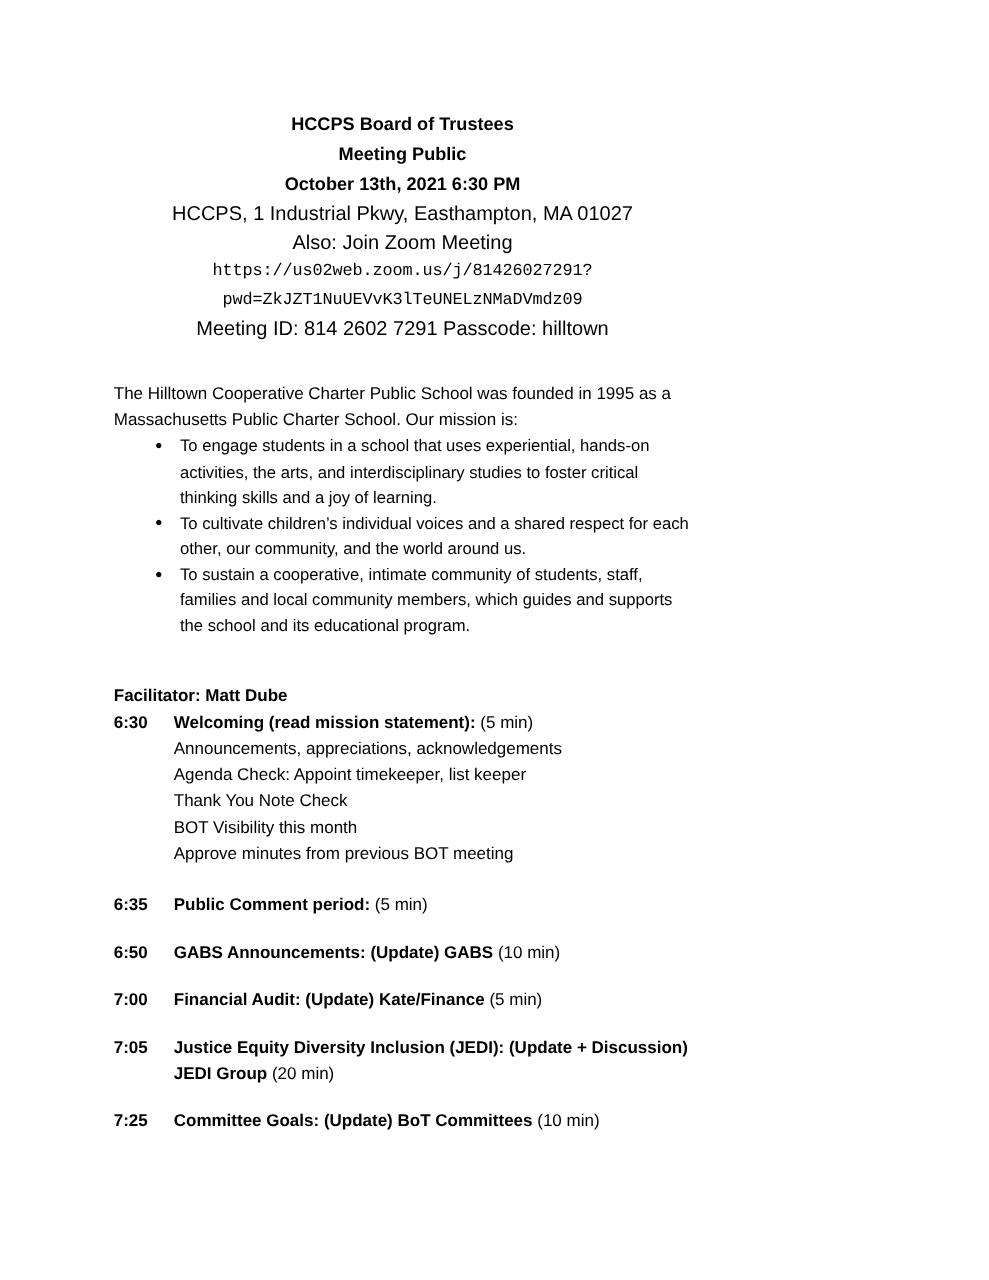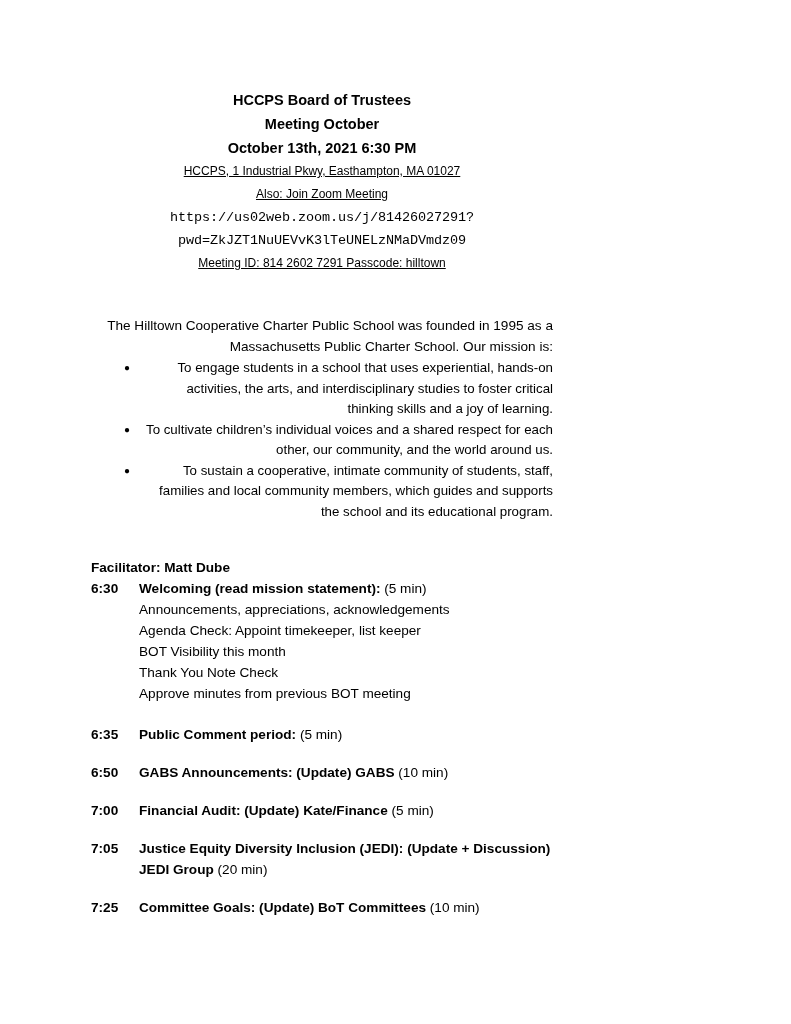--- a/index.html
+++ b/index.html
@@ -26,35 +26,33 @@
     text-align: center;
   }
   .head-line {
     font-size: 14.5px;
     line-height: 24px;
   }
   .head-line.b {
     font-weight: bold;
   }
   .subhead {
-    font-size: 12px;
+    font-size: 16px;
     line-height: 23px;
-    text-decoration: underline;
   }
   .zoom-link {
     font-size: 13.5px;
     line-height: 23px;
     letter-spacing: -0.1px;
     font-family: Liberation Mono, monospace;
   }
   .mission-block {
-    margin-top: 40px;
+    margin-top: 29px;
     font-size: 13.6px;
     line-height: 21px;
-    text-align: right;
   }
   ul.mission-list {
     margin: 1px 0 0 0;
     padding-left: 53px;
     list-style: none;
   }
   ul.mission-list li {
     position: relative;
     font-size: 13.3px;
     line-height: 20.5px;
@@ -107,21 +105,21 @@
     display: block;
   }
 </style>
 </head>
 <body>
 
 <div class="page">
 
   <div class="center">
     <div class="head-line b">HCCPS Board of Trustees</div>
-    <div class="head-line b">Meeting October</div>
+    <div class="head-line b">Meeting Public</div>
     <div class="head-line b">October 13th, 2021 6:30 PM</div>
     <div class="subhead">HCCPS, 1 Industrial Pkwy, Easthampton, MA 01027</div>
     <div class="subhead">Also: Join Zoom Meeting</div>
     <div class="zoom-link">https://us02web.zoom.us/j/81426027291?pwd=ZkJZT1NuUEVvK3lTeUNELzNMaDVmdz09</div>
     <div class="subhead">Meeting ID: 814 2602 7291 Passcode: hilltown</div>
   </div>
 
   <div class="mission-block">
     <div>The Hilltown Cooperative Charter Public School was founded in 1995 as a Massachusetts Public Charter School. Our mission is:</div>
     <ul class="mission-list">
@@ -135,22 +133,22 @@
 
   <div class="agenda">
 
     <div class="agenda-item first">
       <div class="agenda-time">6:30</div>
       <div class="agenda-body">
         <span class="agenda-title">Welcoming (read mission statement):</span>
         <span class="agenda-dur">(5 min)</span>
         <span class="sub-line">Announcements, appreciations,  acknowledgements</span>
         <span class="sub-line">Agenda Check: Appoint timekeeper, list keeper</span>
+        <span class="sub-line">Thank You Note Check</span>
         <span class="sub-line">BOT Visibility this month</span>
-        <span class="sub-line">Thank You Note Check</span>
         <span class="sub-line">Approve minutes from previous BOT meeting</span>
       </div>
     </div>
 
     <div class="agenda-item">
       <div class="agenda-time">6:35</div>
       <div class="agenda-body">
         <span class="agenda-title">Public Comment period:</span>
         <span class="agenda-dur"> (5 min)</span>
       </div>

